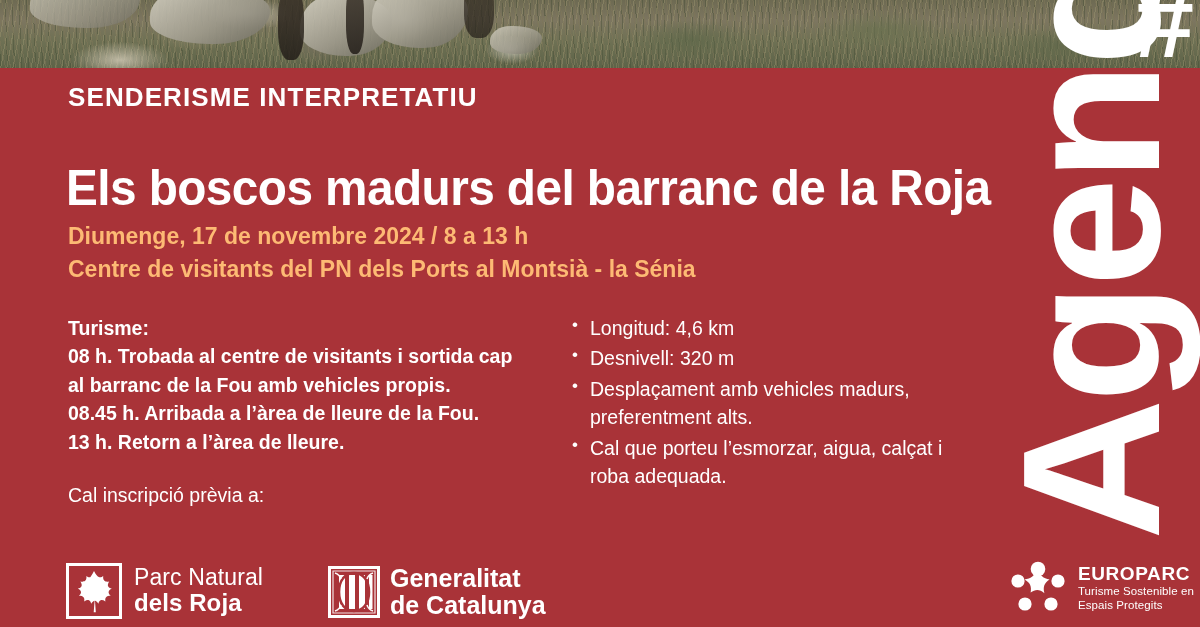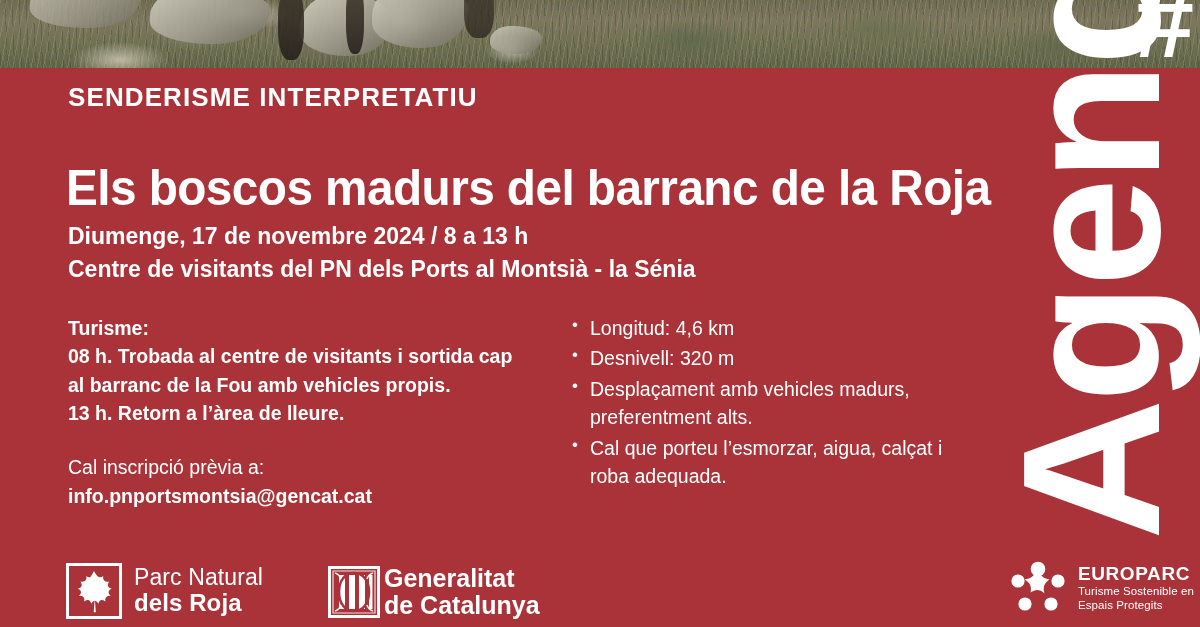--- a/index.html
+++ b/index.html
@@ -124,21 +124,21 @@
     font-size: 50px;
     font-weight: bold;
     letter-spacing: -0.6px;
     transform: scaleX(.955);
     transform-origin: left top;
     white-space: nowrap;
   }
   .when-where {
     position: absolute;
     left: 68px; top: 152px;
-    color: #ffffff;
+    color: #fdba74;
     font-size: 23px;
     font-weight: bold;
     line-height: 1.42;
   }
 
   .cols {
     position: absolute;
     left: 0; top: 246px;
     width: 1000px;
   }
@@ -220,21 +220,21 @@
     line-height: 1.1;
   }
   .pn-text .l1 { font-size: 23px; font-weight: normal; letter-spacing: .1px;}
   .pn-text .l2 { font-size: 24px; font-weight: bold; letter-spacing: .1px;}
 
   .logo-gen {
     position: absolute;
     left: 328px; bottom: 8px;
     display: flex;
     align-items: center;
-    gap: 4px;
+    gap: 10px;
   }
   .gen-mark { width: 52px; height: 52px; flex: 0 0 auto; }
   .gen-text { color: #fff; line-height: 1.08; }
   .gen-text .l1 { font-size: 25px; font-weight: bold; }
   .gen-text .l2 { font-size: 25px; font-weight: bold; }
 
   .logo-europarc {
     position: absolute;
     right: 6px; bottom: 10px;
     display: flex;
@@ -282,25 +282,25 @@
       <div>Diumenge, 17 de novembre 2024 / 8 a 13 h</div>
       <div>Centre de visitants del PN dels Ports al Montsià - la Sénia</div>
     </div>
 
     <div class="cols">
 
       <div class="col-left">
         <div class="prog-line">Turisme:</div>
         <div class="prog-line">08 h. Trobada al centre de visitants i sortida cap</div>
         <div class="prog-line">al barranc de la Fou amb vehicles propis.</div>
+        <div class="prog-line">08.45 h. Arribada a l’àrea de lleure de la Fou.</div>
         <div class="prog-line">13 h. Retorn a l’àrea de lleure.</div>
 
         <div class="signup">
           <div class="lead">Cal inscripció prèvia a:</div>
-          <div class="mail">info.pnportsmontsia@gencat.cat</div>
         </div>
       </div>
 
       <div class="col-right">
         <ul>
           <li>Longitud: 4,6 km</li>
           <li>Desnivell: 320 m</li>
           <li>Desplaçament amb vehicles madurs, preferentment alts.</li>
           <li>Cal que porteu l’esmorzar, aigua, calçat i roba adequada.</li>
         </ul>

